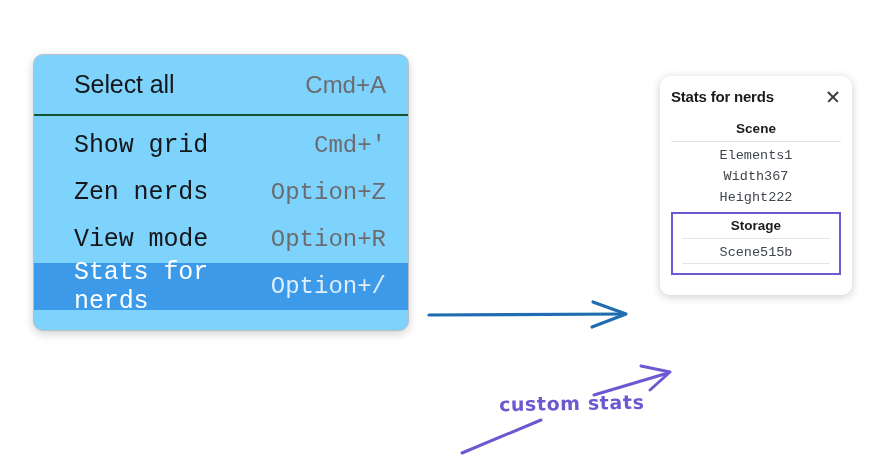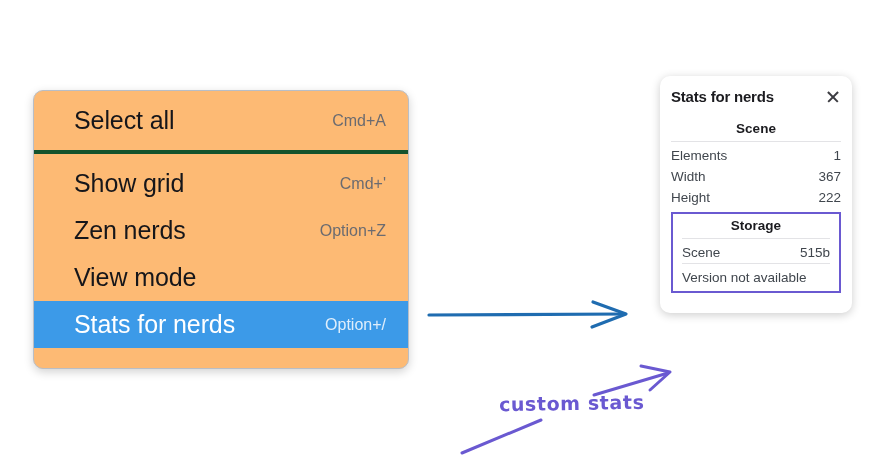--- a/index.html
+++ b/index.html
@@ -15,52 +15,52 @@
     font-family: "Liberation Sans", sans-serif;
     -webkit-font-smoothing: antialiased;
   }
 
   
   #context-menu {
     position: absolute;
     left: 33px;
     top: 54px;
     width: 374px;
-    background: #fdba74;
+    background: #7dd3fc;
     border: 1px solid #b9bec6;
     border-radius: 10px;
     box-shadow: 0 3px 10px rgba(0,0,0,0.18);
     overflow: hidden;
-    margin-top: 36px;
   }
   .menu-section {
     padding: 6px 0 6px 0;
   }
   .menu-section + .menu-section {
-    border-top: 4px solid #14532d;
+    border-top: 2px solid #14532d;
+    font-family: Liberation Mono, monospace;
   }
   .menu-pad-bottom {
     height: 14px;
   }
   .menu-item {
     display: flex;
     align-items: center;
     justify-content: space-between;
     height: 47px;
     padding: 0 22px 0 40px;
     box-sizing: border-box;
     cursor: default;
   }
   .menu-item .mi-label {
     font-size: 25px;
     color: #16161a;
     letter-spacing: -0.1px;
   }
   .menu-item .mi-shortcut {
-    font-size: 16px;
+    font-size: 24px;
     color: #6b6b70;
   }
   .menu-item.selected {
     background: #3c9ae8;
   }
   .menu-item.selected .mi-label {
     color: #ffffff;
   }
   .menu-item.selected .mi-shortcut {
     color: #dfeefb;
@@ -122,25 +122,26 @@
     color: #1b1b1f;
     padding: 2px 0 5px 0;
   }
   .sec-rule {
     height: 1px;
     background: #e3e3e6;
     margin: 0 0 3px 0;
   }
   .stat-row {
     display: flex;
-    justify-content: space-between;
+    justify-content: center;
     align-items: baseline;
     padding: 3px 0;
     font-size: 13.5px;
     color: #40464d;
+    font-family: Liberation Mono, monospace;
   }
   .stat-row .sv { color: #40464d; }
 
   
   #custom-stats-box {
     border: 2px solid #6a59d1;
     margin: 4px 0 8px 0;
     padding: 2px 9px 6px 9px;
     box-sizing: border-box;
   }
@@ -187,20 +188,21 @@
     <div class="menu-item">
       <span class="mi-label">Show grid</span>
       <span class="mi-shortcut">Cmd+'</span>
     </div>
     <div class="menu-item">
       <span class="mi-label">Zen nerds</span>
       <span class="mi-shortcut">Option+Z</span>
     </div>
     <div class="menu-item">
       <span class="mi-label">View mode</span>
+      <span class="mi-shortcut">Option+R</span>
     </div>
     <div class="menu-item selected">
       <span class="mi-label">Stats for nerds</span>
       <span class="mi-shortcut">Option+/</span>
     </div>
     <div class="menu-pad-bottom"></div>
   </div>
 
 </div>
 
@@ -231,21 +233,20 @@
     <div id="custom-stats-box">
       <div class="sec-title">Storage</div>
       <div class="sec-rule"></div>
 
       <div class="stat-row">
         <span class="sl">Scene</span>
         <span class="sv">515b</span>
       </div>
 
       <div class="sec-rule"></div>
-      <div class="version-text">Version not available</div>
     </div>
 
   </div>
 </div>
 
 <svg id="annotations" viewBox="0 0 873 461">
 
   <g>
     <path d="M429 315 L624 314" stroke="#1f6cb0" stroke-width="3.2" fill="none" stroke-linecap="round"></path>
     <path d="M593 302 L626 314 L592 327" stroke="#1f6cb0" stroke-width="3.2" fill="none" stroke-linecap="round" stroke-linejoin="round"></path>

